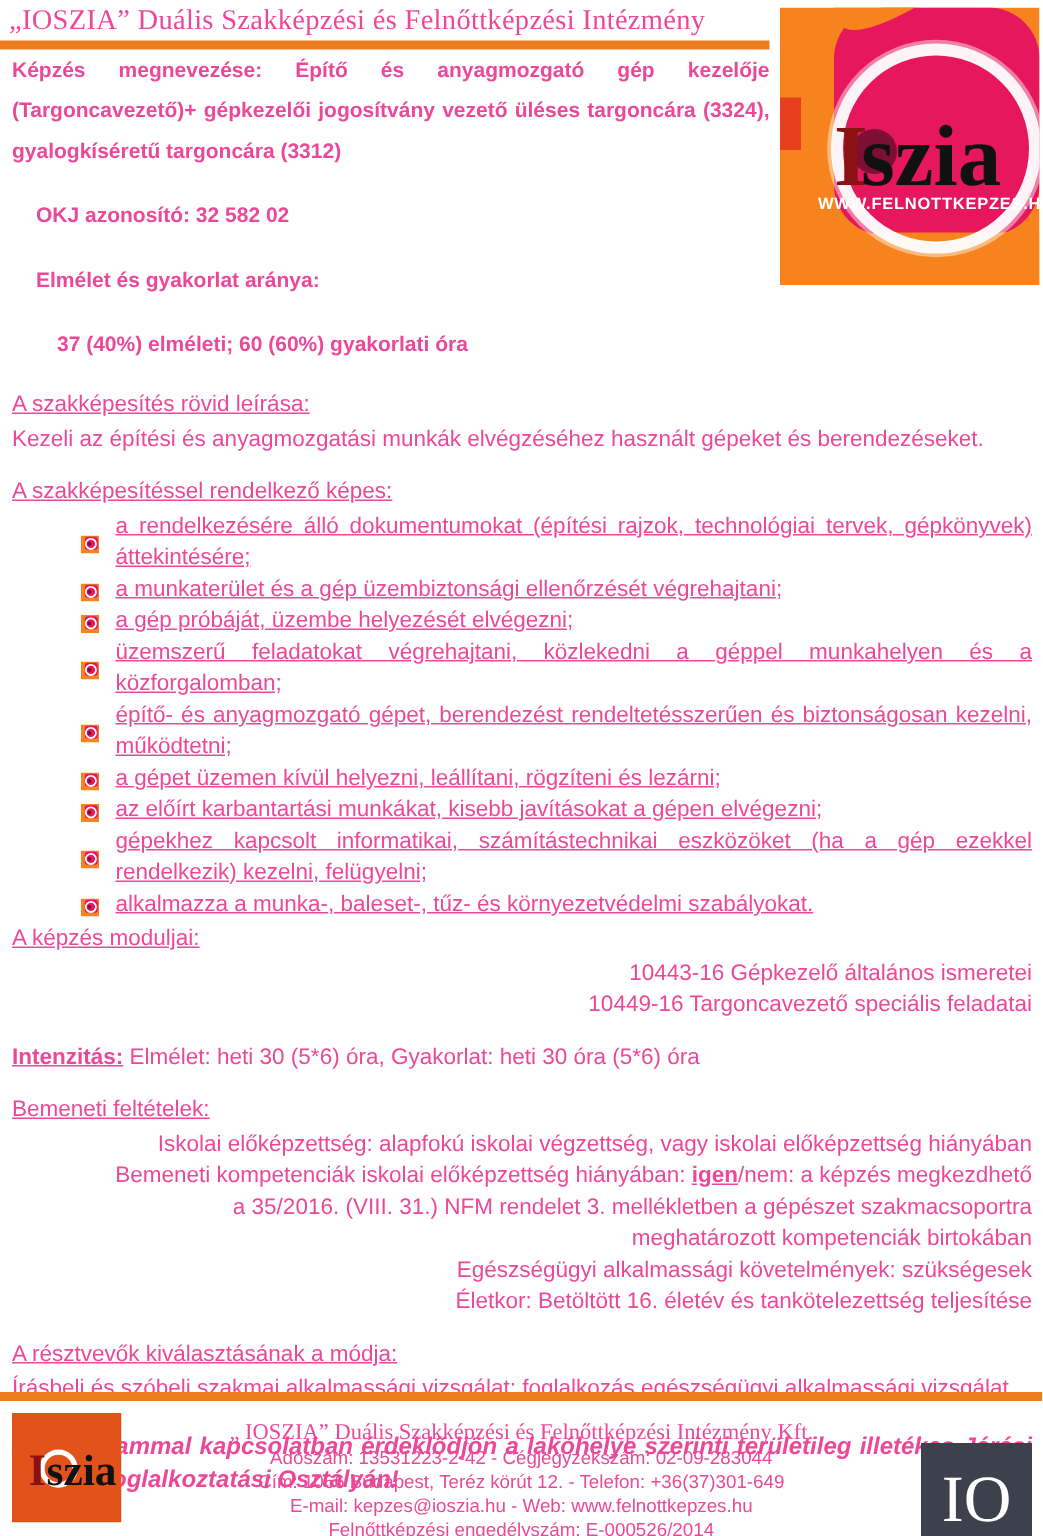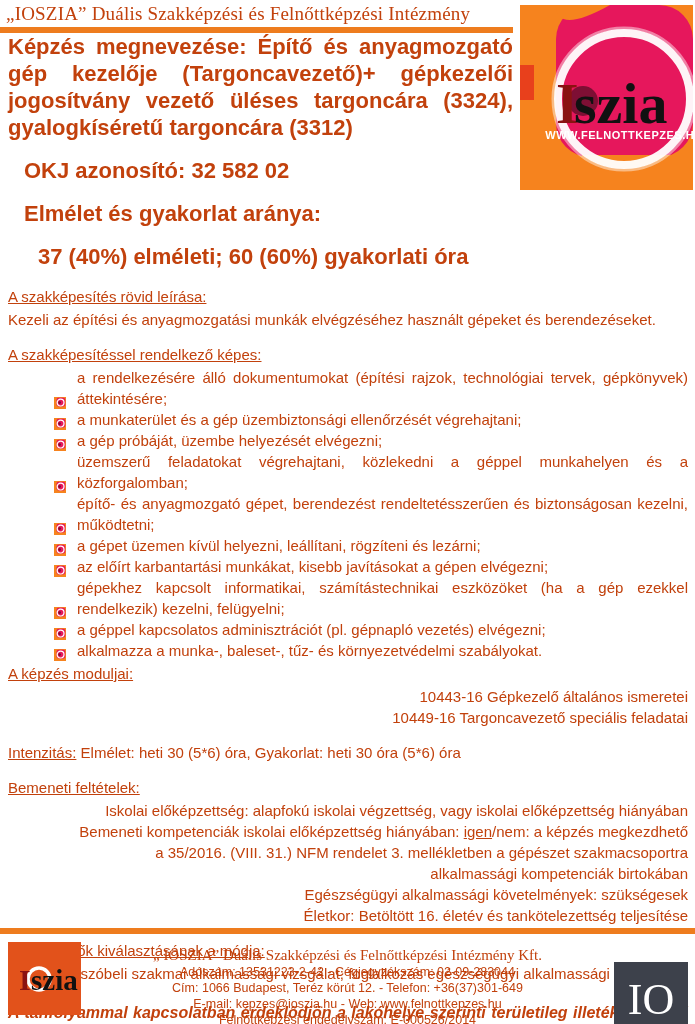--- a/index.html
+++ b/index.html
@@ -2,64 +2,65 @@
 <html><head>
 <meta charset="utf-8">
 <style>
   html,body{margin:0;padding:0;background:#fff;}
   .page{
     position:relative;
     width:695px;height:1024px;
     background:#fff;
     overflow:hidden;
     font-family:"Liberation Sans", sans-serif;
-    color:#c2410c;
+    color:#ec4899;
   }
   
   .header-title{
     position:absolute;top:3px;left:6px;
     font-family:"Liberation Serif", serif;
     font-size:19px;letter-spacing:.2px;
   }
   .header-rule{
     position:absolute;top:27px;left:0;
     width:513px;height:6px;background:#EE7C1E;
   }
   .brand-logo{position:absolute;top:5px;right:2px;width:173px;height:185px;}
   
   .main{position:absolute;top:33px;left:8px;width:680px;}
   .course-block{
-    font-weight:bold;font-size:22px;line-height:27px;
+    font-weight:bold;font-size:14px;line-height:27px;
     width:505px;
   }
   .course-title{text-align:justify;margin:0;}
   .course-line{margin:16px;}
   .ratio-value{padding-left:14px;}
   .sec{font-size:15px;line-height:21px;}
   .heading{
     text-decoration:underline;
     margin:14px 0 2px 0;
   }
   .para{margin:0 0 0 0;}
   ul.bullets{list-style:none;margin:2px 0 0 0;padding:0;}
   ul.bullets li{
-    display:flex;align-items:flex-end;
+    display:flex;align-items:center;
     margin:0 0 0 46px;
+    text-decoration:underline;
   }
   .blt{flex:0 0 12px;width:12px;height:12px;margin:4px 11px 0 0;}
   .blt svg{display:block;}
   .blt-text{text-align:justify;flex:1;}
   .indented{margin-left:47px;text-align:right;}
   .notice{
     font-weight:bold;font-style:italic;
     font-size:16px;line-height:22px;
     text-align:justify;
     margin:18px 0 0 0;
   }
-  .u{text-decoration:underline;}  .gap-m{height:14px;}
+  .u{text-decoration:underline;font-weight:bold;}  .gap-m{height:14px;}
   
   .footer-rule{
     position:absolute;left:0;top:928px;
     width:695px;height:6px;background:#EE7C1E;
   }
   .footer{position:absolute;left:0;top:940px;width:695px;height:84px;}
   .footer-logo-left{position:absolute;left:8px;top:2px;width:73px;height:73px;}
   .footer-logo-right{position:absolute;right:3px;top:2px;width:78px;height:73px;margin-top:20px;}
   .footer-center{
     position:absolute;left:110px;right:110px;top:6px;
@@ -199,31 +200,20 @@
       <svg width="12" height="12" viewBox="0 0 12 12" xmlns="http://www.w3.org/2000/svg">
         <rect x="0" y="0" width="12" height="12" fill="#F6831E"></rect>
         <rect x="2.5" y="0.8" width="8.7" height="8.7" rx="2" fill="#E6175C"></rect>
         <circle cx="6.6" cy="5.6" r="3.4" fill="none" stroke="#ffffff" stroke-width="1.2"></circle>
         <circle cx="5.6" cy="5.6" r="1.3" fill="#7E0F34"></circle>
       </svg>
     </span>
     <span class="blt-text">gépekhez kapcsolt informatikai, számítástechnikai eszközöket (ha a gép ezekkel rendelkezik) kezelni, felügyelni;</span>
   </li>
 
-  <li>
-    <span class="blt">
-      <svg width="12" height="12" viewBox="0 0 12 12" xmlns="http://www.w3.org/2000/svg">
-        <rect x="0" y="0" width="12" height="12" fill="#F6831E"></rect>
-        <rect x="2.5" y="0.8" width="8.7" height="8.7" rx="2" fill="#E6175C"></rect>
-        <circle cx="6.6" cy="5.6" r="3.4" fill="none" stroke="#ffffff" stroke-width="1.2"></circle>
-        <circle cx="5.6" cy="5.6" r="1.3" fill="#7E0F34"></circle>
-      </svg>
-    </span>
-    <span class="blt-text">a géppel kapcsolatos adminisztrációt (pl. gépnapló vezetés) elvégezni;</span>
-  </li>
 
   <li>
     <span class="blt">
       <svg width="12" height="12" viewBox="0 0 12 12" xmlns="http://www.w3.org/2000/svg">
         <rect x="0" y="0" width="12" height="12" fill="#F6831E"></rect>
         <rect x="2.5" y="0.8" width="8.7" height="8.7" rx="2" fill="#E6175C"></rect>
         <circle cx="6.6" cy="5.6" r="3.4" fill="none" stroke="#ffffff" stroke-width="1.2"></circle>
         <circle cx="5.6" cy="5.6" r="1.3" fill="#7E0F34"></circle>
       </svg>
     </span>
@@ -238,21 +228,21 @@
   <p class="para indented">10449-16 Targoncavezető speciális feladatai</p>
 </div>
 
       <div class="gap-m"></div>
       <p class="para"><span class="u">Intenzitás:</span><span> Elmélet: heti 30 (5*6) óra, Gyakorlat: heti 30 óra (5*6) óra</span></p>
 
       <p class="heading">Bemeneti feltételek:</p>
       <p class="para indented">Iskolai előképzettség: alapfokú iskolai végzettség, vagy iskolai előképzettség hiányában</p>
       <p class="para indented"><span>Bemeneti kompetenciák iskolai előképzettség hiányában: </span><span class="u">igen</span><span>/nem: a képzés megkezdhető</span></p>
       <p class="para indented">a 35/2016. (VIII. 31.) NFM rendelet 3. mellékletben a gépészet szakmacsoportra</p>
-      <p class="para indented">alkalmassági kompetenciák birtokában</p>
+      <p class="para indented">meghatározott kompetenciák birtokában</p>
       <p class="para indented">Egészségügyi alkalmassági követelmények: szükségesek</p>
       <p class="para indented">Életkor: Betöltött 16. életév és tankötelezettség teljesítése</p>
 
       <p class="heading">A résztvevők kiválasztásának a módja:</p>
       <p class="para">Írásbeli és szóbeli szakmai alkalmassági vizsgálat; foglalkozás egészségügyi alkalmassági vizsgálat.</p>
 
       <p class="notice">A tanfolyammal kapcsolatban érdeklődjön a lakóhelye szerinti területileg illetékes Járási Hivatal Foglalkoztatási Osztályán!</p>
 
     </div>
   </div>

